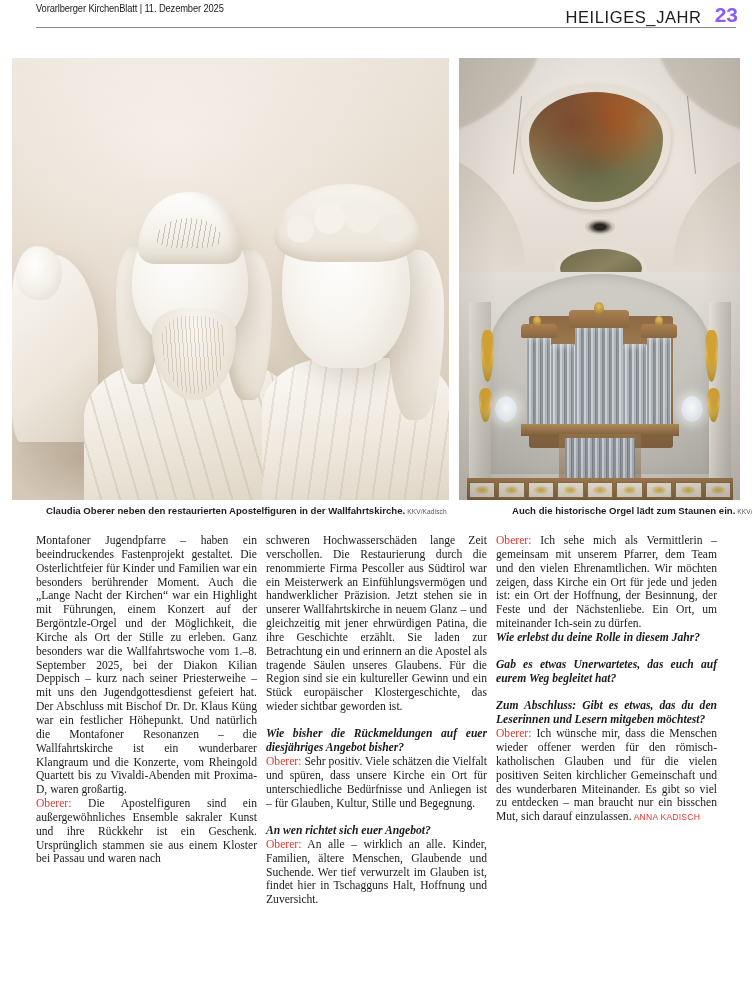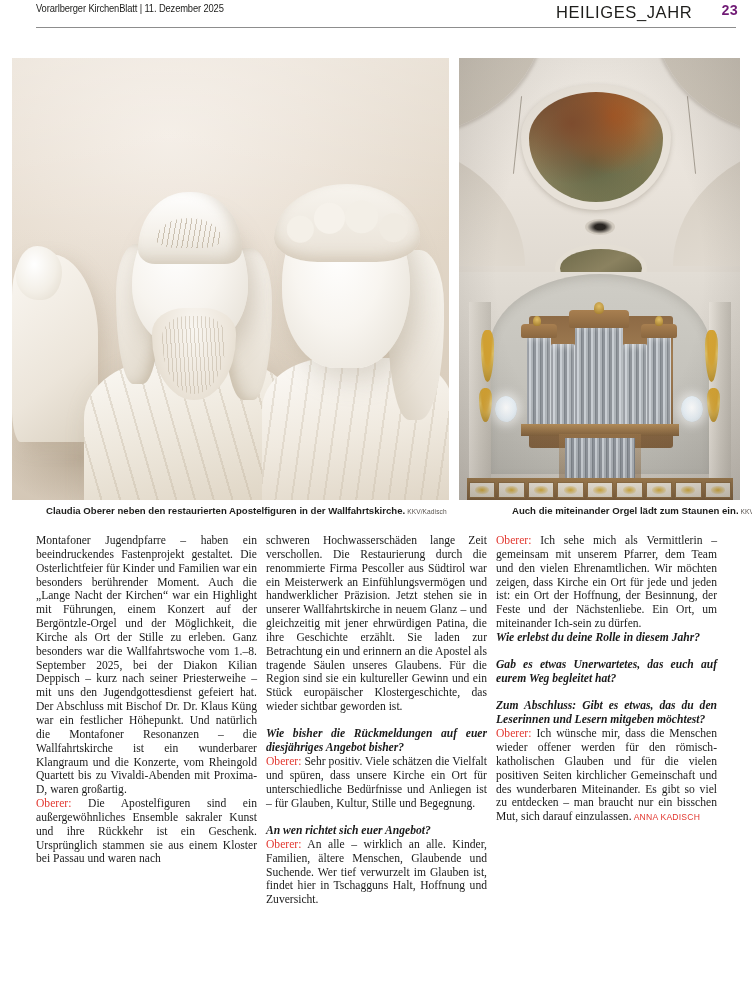--- a/index.html
+++ b/index.html
@@ -33,36 +33,36 @@
     font-size: 10.2px;
     letter-spacing: -0.15px;
     color: #1d1d1b;
     white-space: nowrap;
     font-stretch: condensed;
     transform: scaleX(0.92);
     transform-origin: left top;
   }
   .header-right {
     display: flex;
-    align-items: flex-start;
-    gap: 29px;
+    align-items: flex-end;
+    gap: 13px;
     white-space: nowrap;
   }
   .section-title {
     font-family: "Liberation Sans", sans-serif;
     font-size: 16.5px;
     letter-spacing: 0.6px;
     color: #1d1d1b;
     font-weight: 400;
   }
   .page-number {
-    font-family: Liberation Mono, monospace;
-    font-size: 14px;
+    font-family: Liberation Sans, sans-serif;
+    font-size: 21px;
     font-weight: bold;
-    color: #701a75;
+    color: #8b5cf6;
   }
   .header-rule {
     position: absolute;
     left: 36px;
     top: 27px;
     width: 700px;
     height: 1px;
     background: #8d8d8d;
   }
 
@@ -537,21 +537,21 @@
     <div class="vignette"></div>
   </div>
 
 </div>
 
 <div class="caption-row">
   <div class="caption caption-left">
     <span>Claudia Oberer neben den restaurierten Apostelfiguren in der Wallfahrtskirche.</span><span class="credit">KKV/Kadisch</span>
   </div>
   <div class="caption caption-right">
-    <span>Auch die miteinander Orgel lädt zum Staunen ein.</span><span class="credit">KKV/Kadisch</span>
+    <span>Auch die historische Orgel lädt zum Staunen ein.</span><span class="credit">KKV/Kadisch</span>
   </div>
 </div>
 
 <div class="columns">
   <div class="col" id="col0">
       <p><span>Montafoner Jugendpfarre – haben ein beeindruckendes Fastenprojekt gestaltet. Die Osterlichtfeier für Kinder und Familien war ein besonders berührender Moment. Auch die „Lange Nacht der Kirchen“ war ein Highlight mit Führungen, einem Konzert auf der Bergöntzle-Orgel und der Möglichkeit, die Kirche als Ort der Stille zu erleben. Ganz besonders war die Wallfahrtswoche vom 1.–8. September 2025, bei der Diakon Kilian Deppisch – kurz nach seiner Priesterweihe – mit uns den Jugendgottesdienst gefeiert hat. Der Abschluss mit Bischof Dr. Dr. Klaus Küng war ein festlicher Höhepunkt. Und natürlich die Montafoner Resonanzen – die Wallfahrtskirche ist ein wunderbarer Klangraum und die Konzerte, vom Rheingold Quartett bis zu Vivaldi-Abenden mit Proxima-D, waren großartig.</span></p>
       <p><span class="speaker">Oberer:</span><span> Die Apostelfiguren sind ein außergewöhnliches Ensemble sakraler Kunst und ihre Rückkehr ist ein Geschenk. Ursprünglich stammen sie aus einem Kloster bei Passau und waren nach</span></p>
     </div>
   <div class="col" id="col1">
       <p><span>schweren Hochwasserschäden lange Zeit verschollen. Die Restaurierung durch die renommierte Firma Pescoller aus Südtirol war ein Meisterwerk an Einfühlungsvermögen und handwerklicher Präzision. Jetzt stehen sie in unserer Wallfahrtskirche in neuem Glanz – und gleichzeitig mit jener ehrwürdigen Patina, die ihre Geschichte erzählt. Sie laden zur Betrachtung ein und erinnern an die Apostel als tragende Säulen unseres Glaubens. Für die Region sind sie ein kultureller Gewinn und ein Stück europäischer Klostergeschichte, das wieder sichtbar geworden ist.</span></p>

